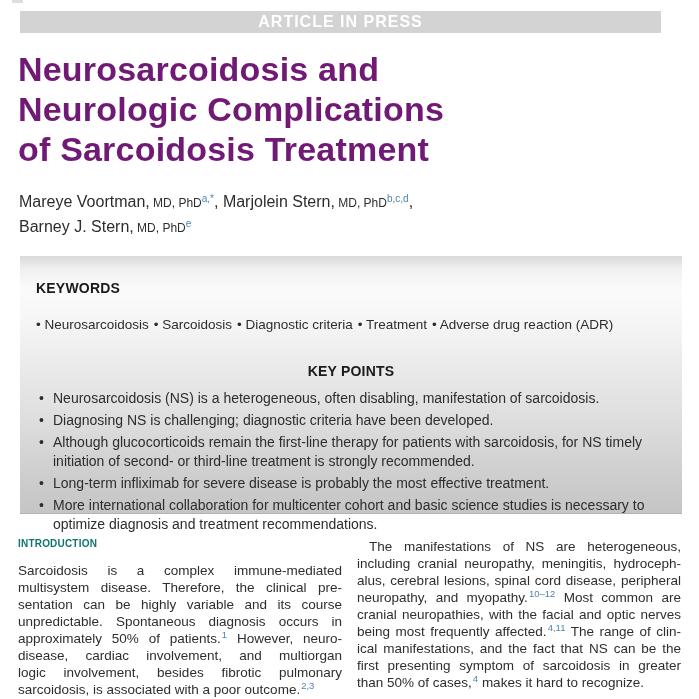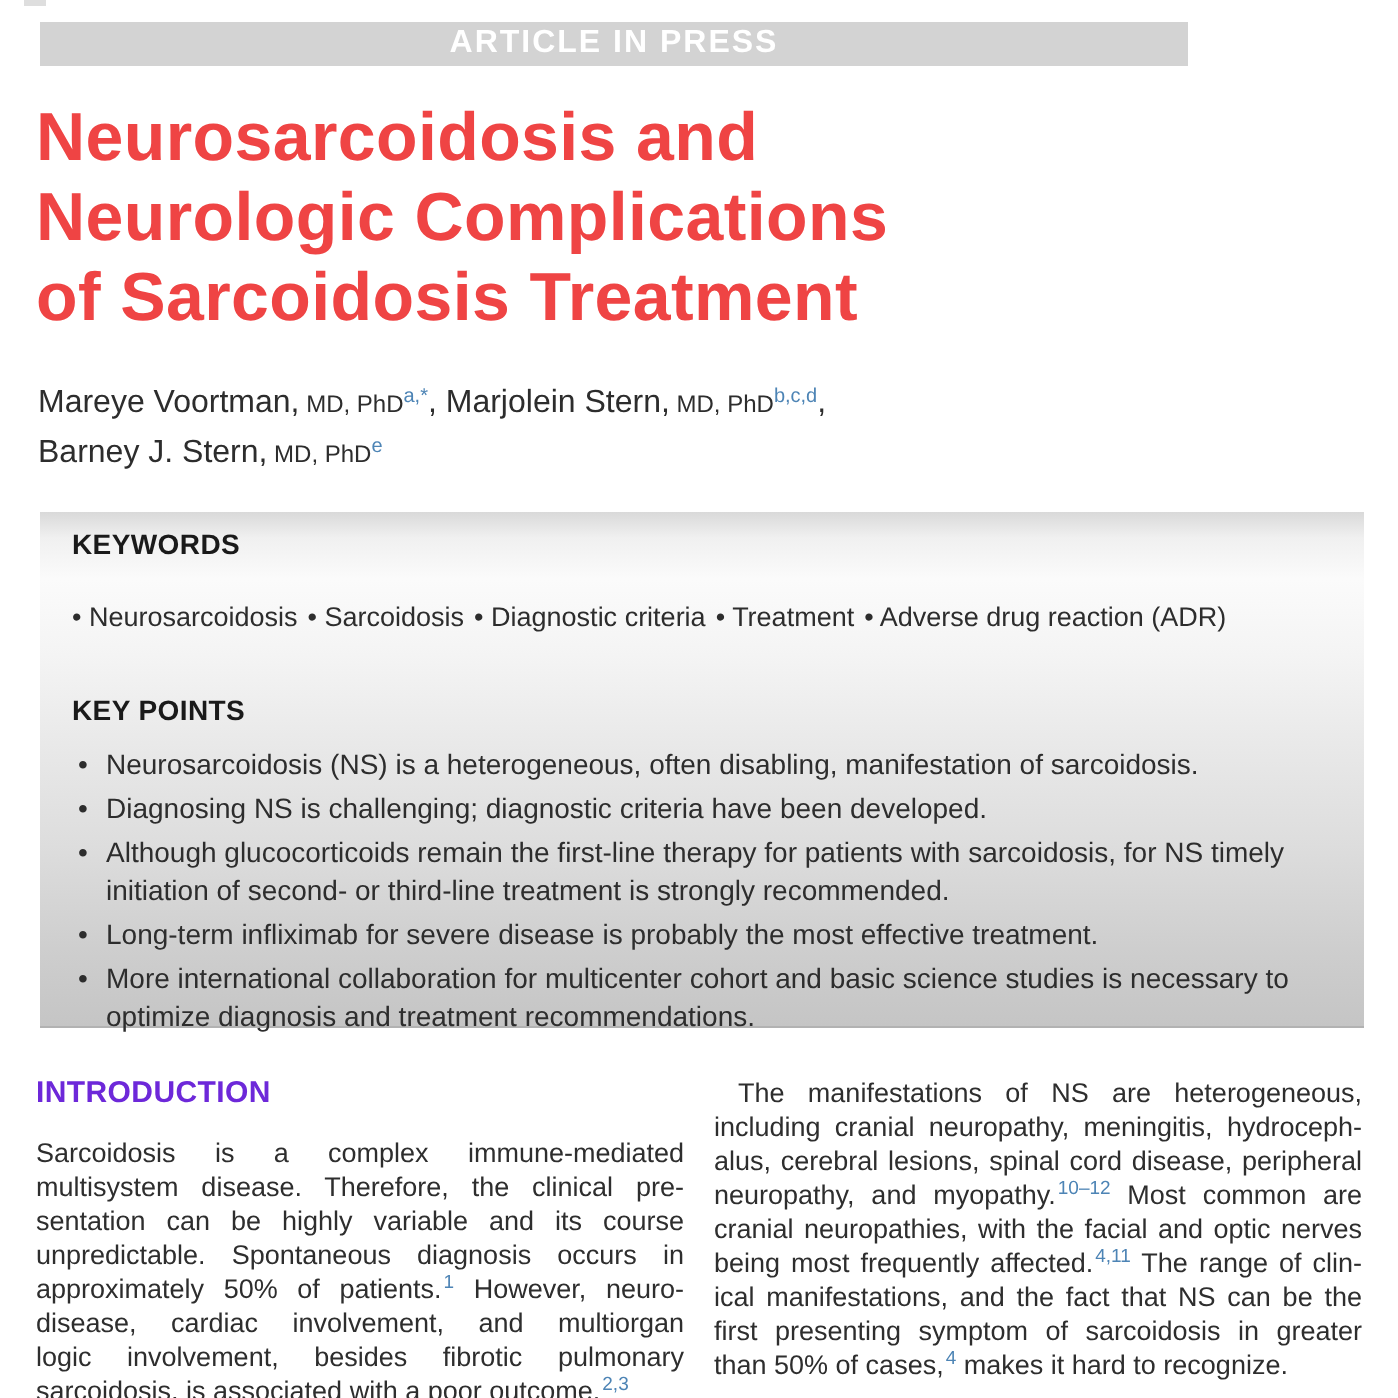--- a/index.html
+++ b/index.html
@@ -5,53 +5,53 @@
   html,body { margin:0; padding:0; }
   body {
     width:699px; height:699px; overflow:hidden; position:relative;
     background:#ffffff;
     font-family:"Liberation Sans","DejaVu Sans",sans-serif;
     -webkit-font-smoothing:antialiased;
   }
   .corner-tick { position:absolute; left:12px; top:0; width:11px; height:3px; background:#dedede; }
 
   .banner {
-    position:absolute; left:20px; top:11px; width:574px; height:22px;
+    position:absolute; left:20px; top:11px; width:641px; height:22px;
     background:#d3d3d3; display:flex; align-items:center; justify-content:center;
   }
   .banner-label { color:#ffffff; font-weight:bold; font-size:16px; letter-spacing:1px; }
 
-  .title { position:absolute; left:18px; top:49px; color:#ef4444; }
+  .title { position:absolute; left:18px; top:49px; color:#701a75; }
   .title-line { font-size:34px; font-weight:bold; line-height:40px; letter-spacing:0.2px; white-space:nowrap; }
 
   .authors { position:absolute; left:19px; top:190px; color:#2d2d2d; }
   .authors-line { font-size:16px; line-height:23px; white-space:nowrap; }
   .deg { font-size:12px;margin-top:23px; }
   .aff { font-size:10px; color:#4d84b5; position:relative; top:-5px; }
 
   .panel {
     position:absolute; left:20px; top:256px; width:662px; height:258px;
-    box-sizing:border-box; padding:8px 16px;
+    box-sizing:border-box; padding:24px 16px;
     background:linear-gradient(180deg,
       #d9d9d9 0%, #f0f0f0 5%, #fbfbfb 13%, #f4f4f4 28%,
       #e9e9e9 45%, #dddddd 65%, #cecece 85%, #c5c5c5 100%);
     border-bottom:1px solid #b2b2b2;
   }
   .panel-heading { font-weight:bold; font-size:14px; color:#1a1a1a; letter-spacing:0.2px; }
   .kw-line { margin-top:20px; font-size:13.5px; color:#2d2d2d; line-height:18px; }
   .kw { margin-right:5px; }
   .kw::before { content:"• "; }
-  .kp-heading { margin-top:29px; }
+  .kp-heading { margin-top:29px;text-align:center; }
   .kp-list { margin-top:10px; }
   .kp { position:relative; padding-left:17px; font-size:14px; line-height:19px; color:#2d2d2d; margin-bottom:3px; }
   .kp::before { content:"•"; position:absolute; left:3px; top:0; }
 
   .columns { position:absolute; left:18px; top:538px; width:664px; display:flex; gap:15px; }
   .col { width:324px; }
-  .intro-heading { font-weight:bold; font-size:15px; color:#6d28d9; letter-spacing:0.2px; margin-bottom:13px; }
+  .intro-heading { font-weight:bold; font-size:10px; color:#0f766e; letter-spacing:0.2px; margin-bottom:13px; }
   .jline {
     font-size:13.5px; line-height:17px; color:#2e2e2e;
     text-align:justify; text-align-last:justify;
   }
   .jline.last { text-align-last:left; }
   .jline.indent { text-indent:12px; }
   sup.ref { font-size:9.5px; color:#4d84b5; position:relative; top:0; vertical-align:super; line-height:0; margin-left:1px; }
 </style>
 </head>
 <body>

